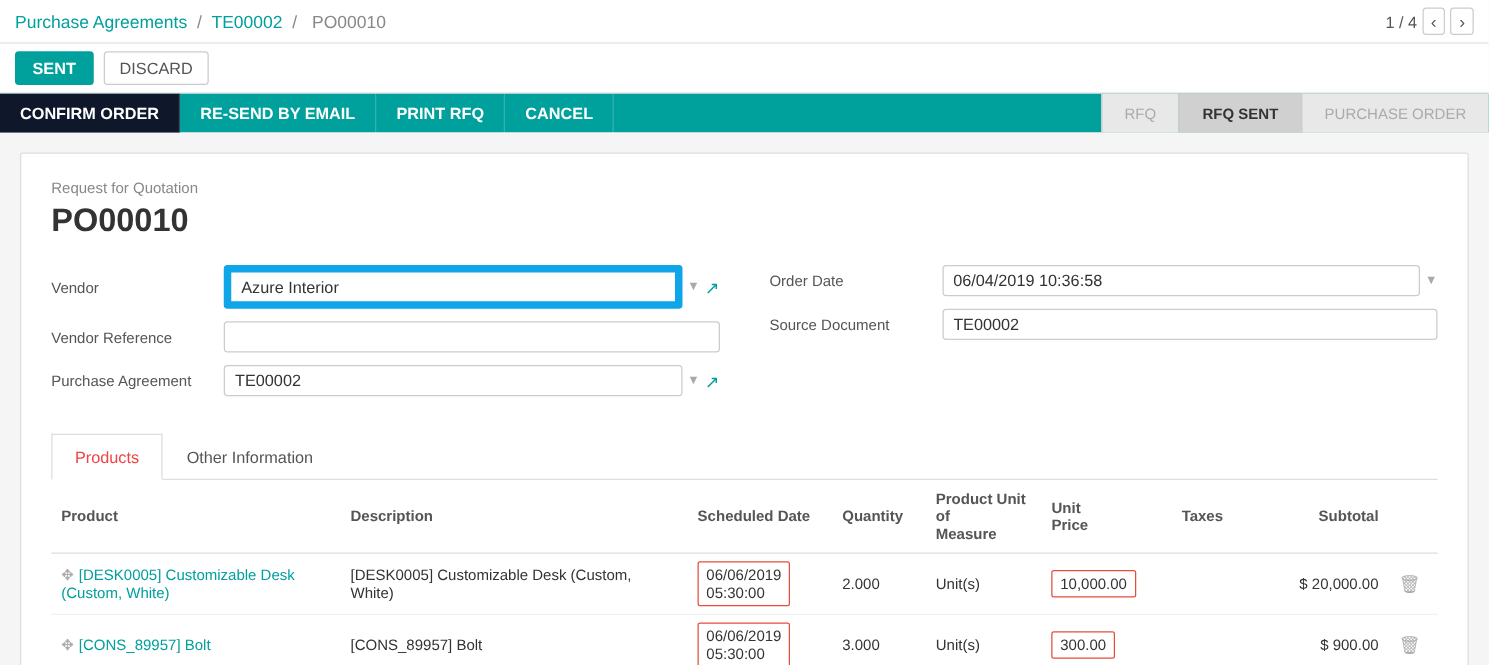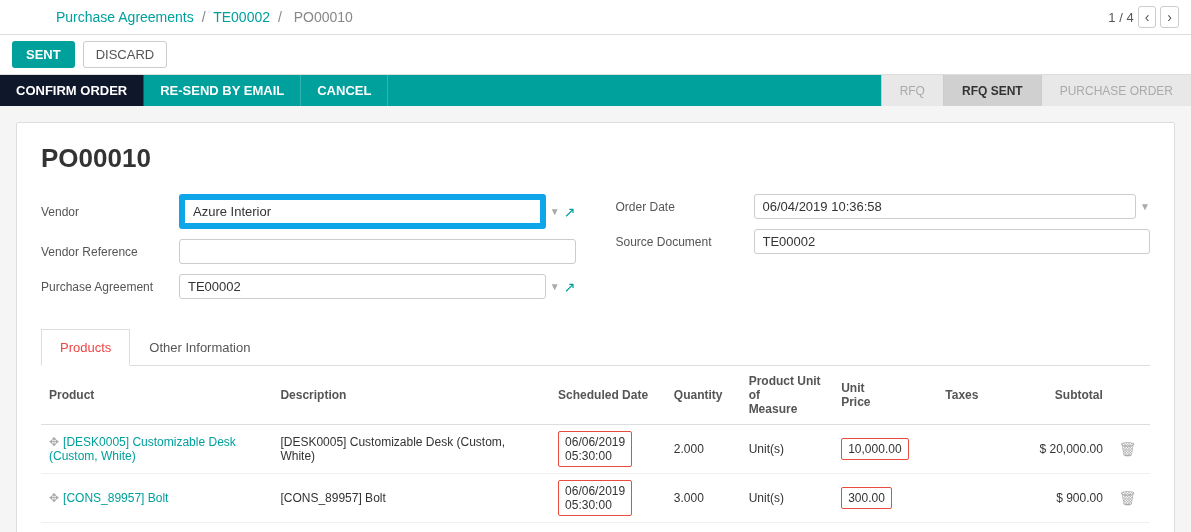--- a/index.html
+++ b/index.html
@@ -6,21 +6,21 @@
     body { font-family: Arial, sans-serif; font-size: 13px; background: #f5f5f5; color: #333; }
 
     .top-bar {
       background: #fff;
       padding: 6px 12px;
       display: flex;
       align-items: center;
       justify-content: space-between;
       border-bottom: 1px solid #ddd;
     }
-    .breadcrumb { font-size: 14px; color: #555; margin-left: 44px; }
+    .breadcrumb { font-size: 14px; color: #555; }
     .breadcrumb a { color: #00a09d; text-decoration: none; }
     .breadcrumb span { color: #888; margin: 0 4px; }
 
     .pager { display: flex; align-items: center; gap: 4px; font-size: 13px; color: #555; }
     .pager-btn {
       background: none; border: 1px solid #ccc; border-radius: 3px;
       cursor: pointer; padding: 2px 6px; font-size: 14px; color: #555;
     }
 
     .save-bar {
@@ -166,32 +166,34 @@
 
 <div class="save-bar">
   <button class="btn-save">SENT</button>
   <button class="btn-discard">DISCARD</button>
 </div>
 
 <div class="action-bar">
   <div class="action-bar-left">
     <button class="action-btn">CONFIRM ORDER</button>
     <button class="action-btn">RE-SEND BY EMAIL</button>
+    <button class="action-btn">PRINT RFQ</button>
     <button class="action-btn">CANCEL</button>
   </div>
   <div class="status-bar">
     <div class="status-item">RFQ</div>
     <div class="status-item active">RFQ SENT</div>
     <div class="status-item">PURCHASE ORDER</div>
   </div>
 </div>
 
 <div class="content-area">
   <div class="form-card">
 
+    <div class="form-subtitle">Request for Quotation</div>
     <div class="form-title">PO00010</div>
 
     <div class="form-grid">
 
       <div>
 
         <div class="form-row" style="margin-bottom:10px;">
           <span class="form-label">Vendor</span>
           <div class="form-field">
             <input class="form-input" type="text" value="Azure Interior" style="">

